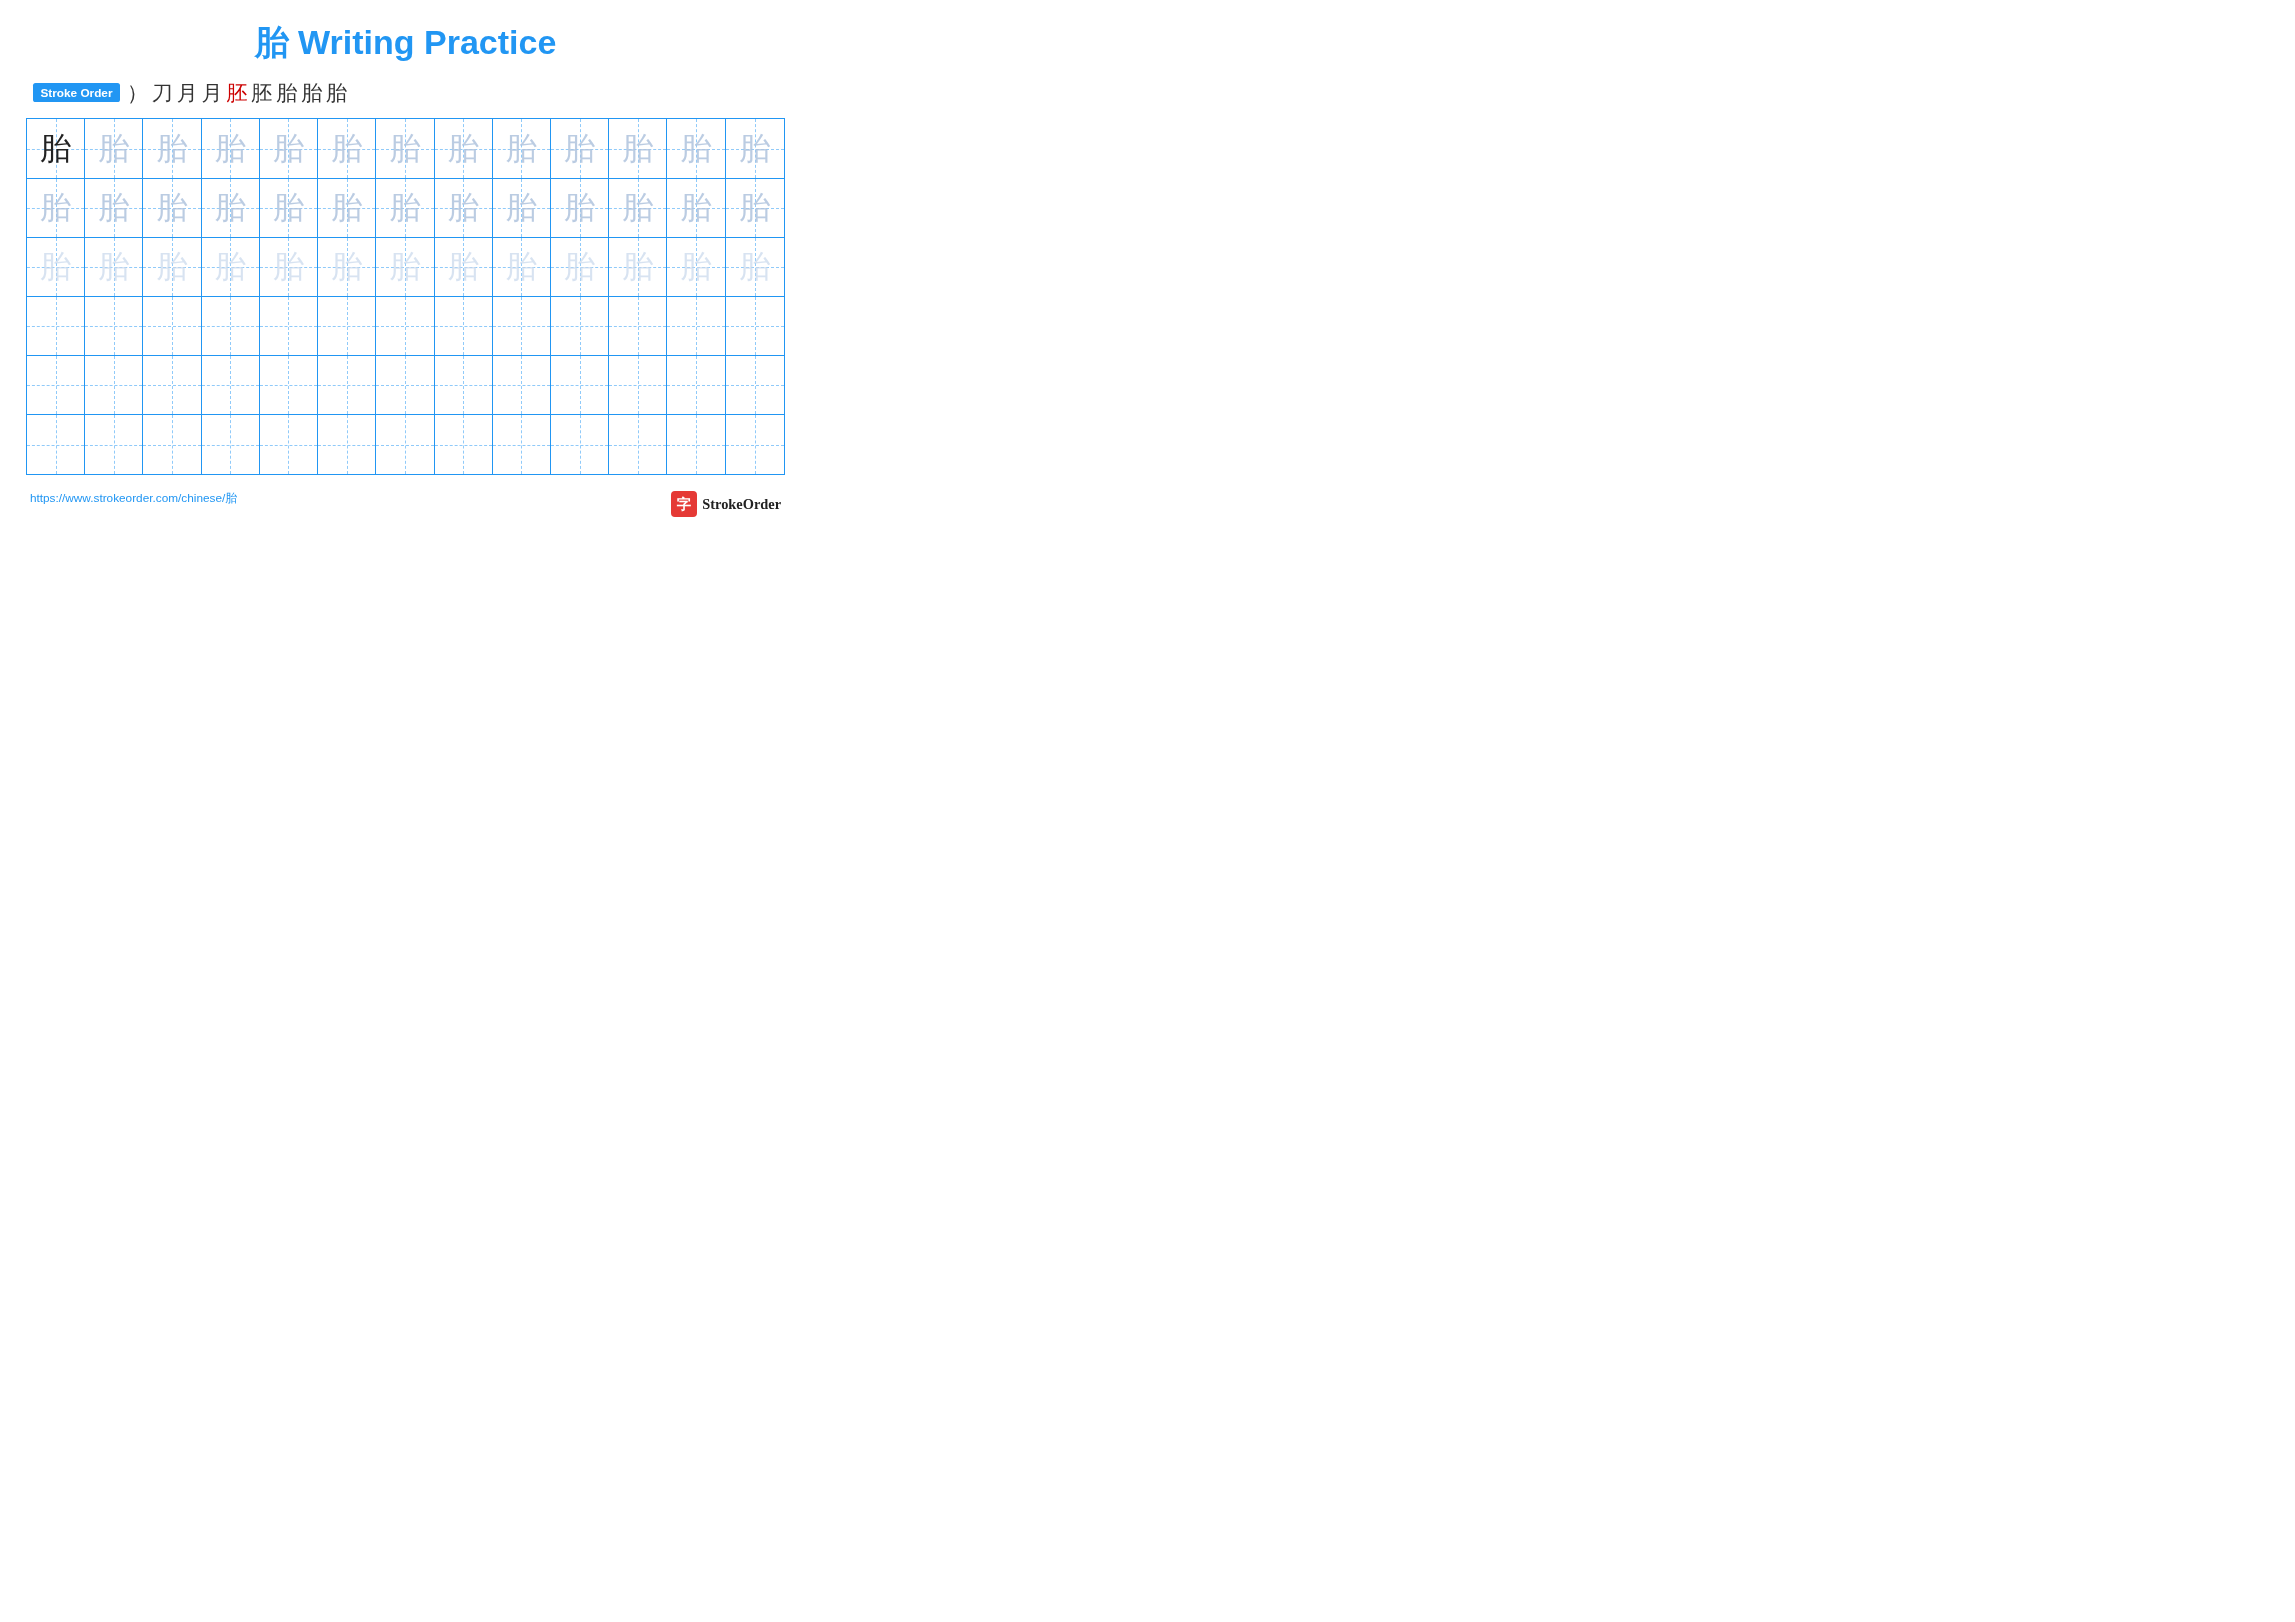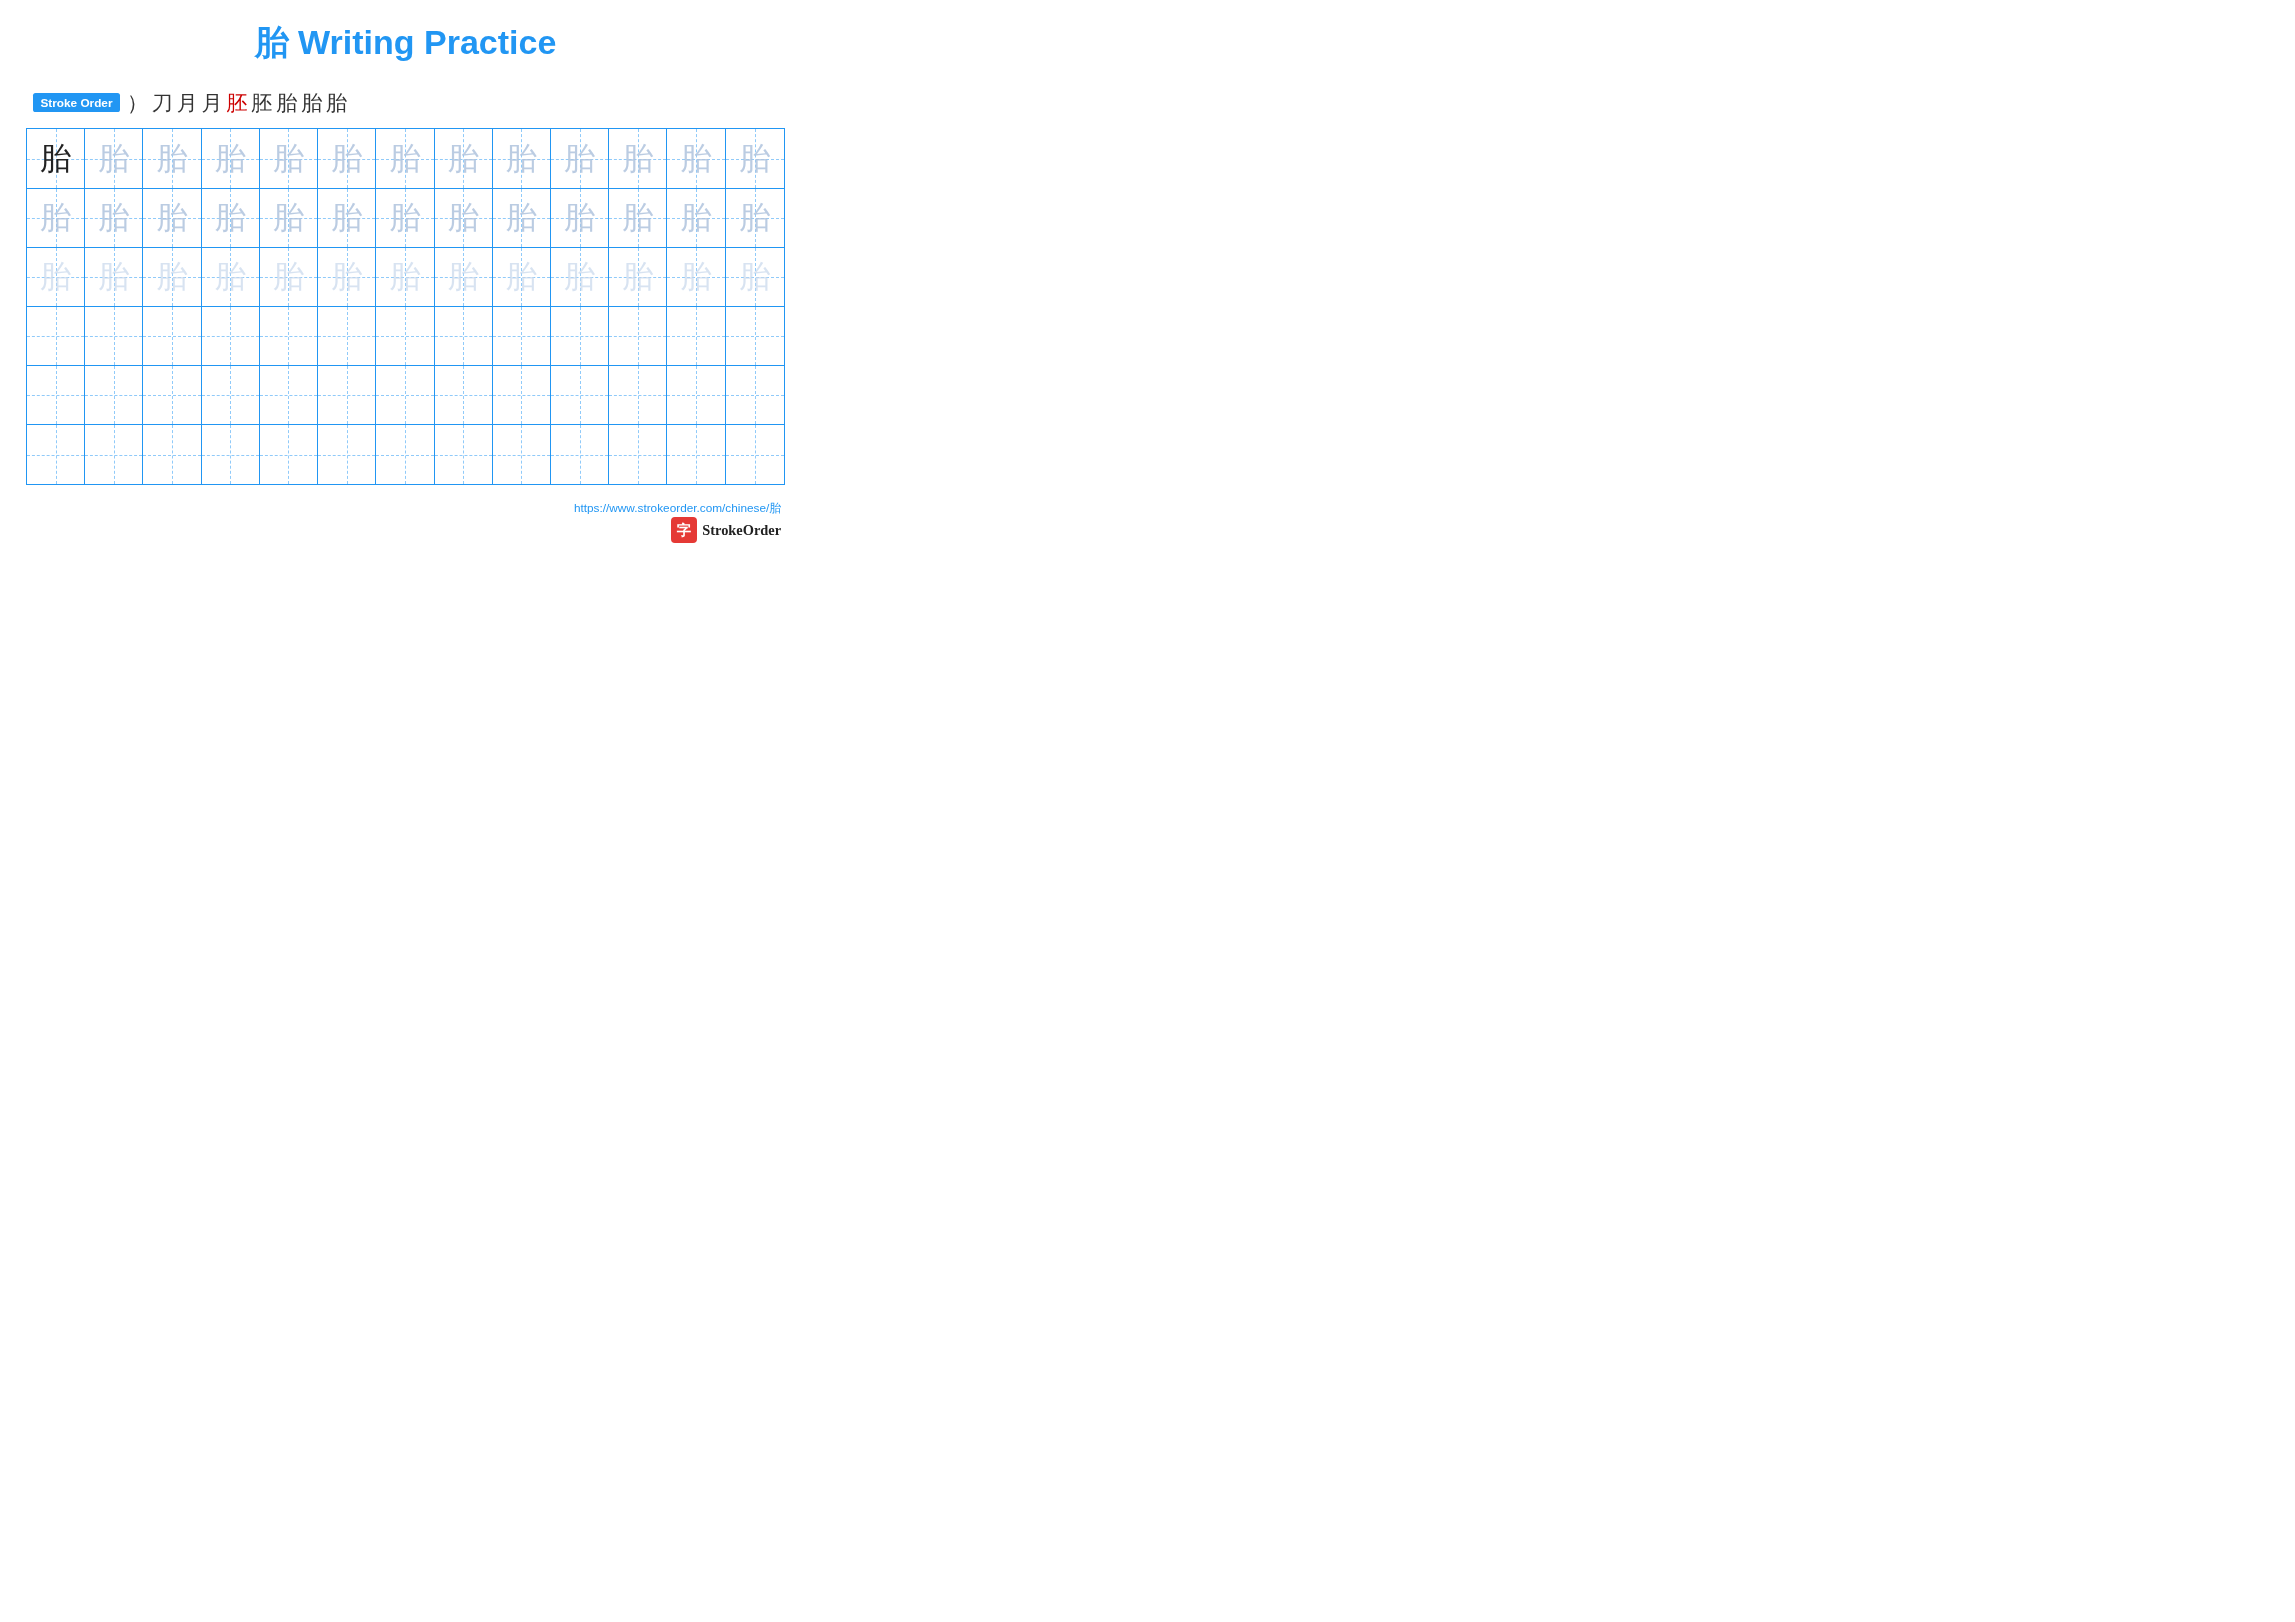--- a/index.html
+++ b/index.html
@@ -11,21 +11,21 @@
       min-height: 574px;
       padding: 19.6px 26px;
       position: relative;
     }
 
     .page-title {
       text-align: center;
       font-size: 34px;
       font-weight: bold;
       color: #2196F3;
-      margin-bottom: 23px;
+      margin-bottom: 13px;
       font-family: 'Arial', sans-serif;
     }
 
     .stroke-order-row {
       display: flex;
       align-items: center;
       gap: 6.5px;
       margin-bottom: 11.8px;
       padding-left: 6.5px;
     }
@@ -132,24 +132,23 @@
     }
 
     .empty-row .grid-cell {
       
     }
 
     
     .footer {
       display: flex;
       justify-content: space-between;
-      align-items: flex-end;
+      align-items: flex-start;
       margin-top: 15.7px;
       padding: 0 3.9px;
-      flex-direction: column;
     }
 
     .footer-url {
       color: #2196F3;
       font-size: 11.8px;
       font-family: Arial, sans-serif;
     }
 
     .footer-logo {
       display: flex;

